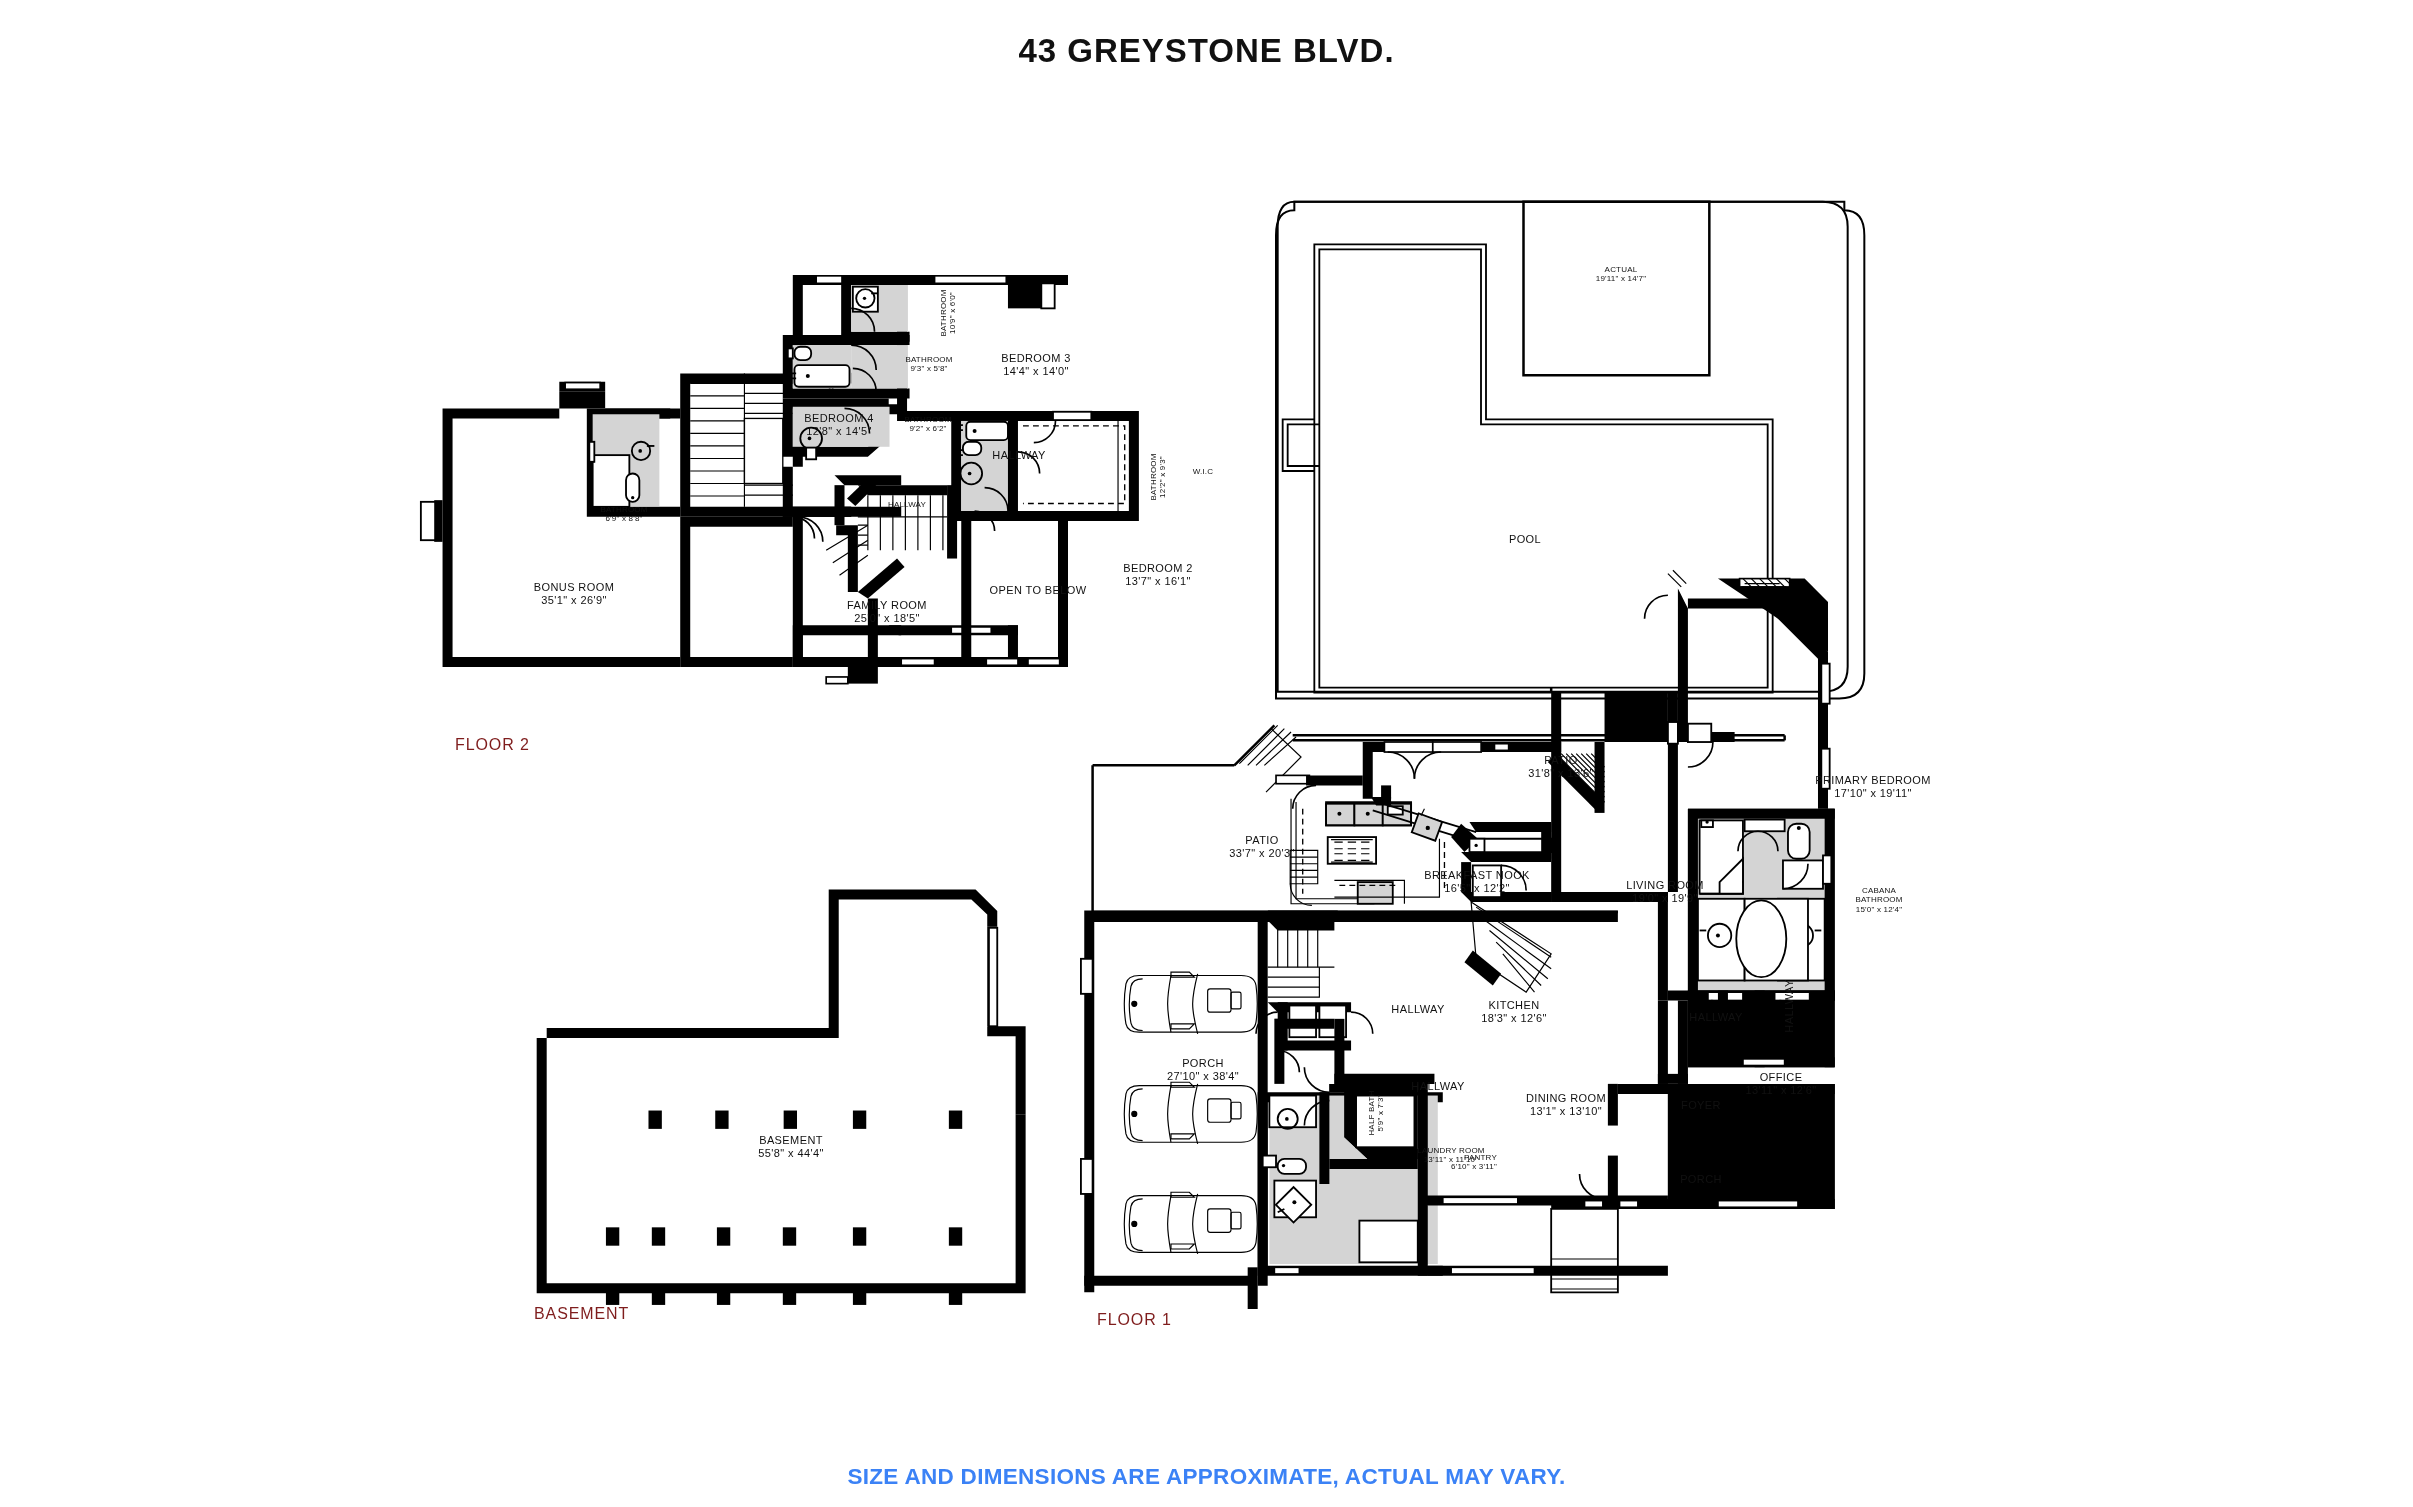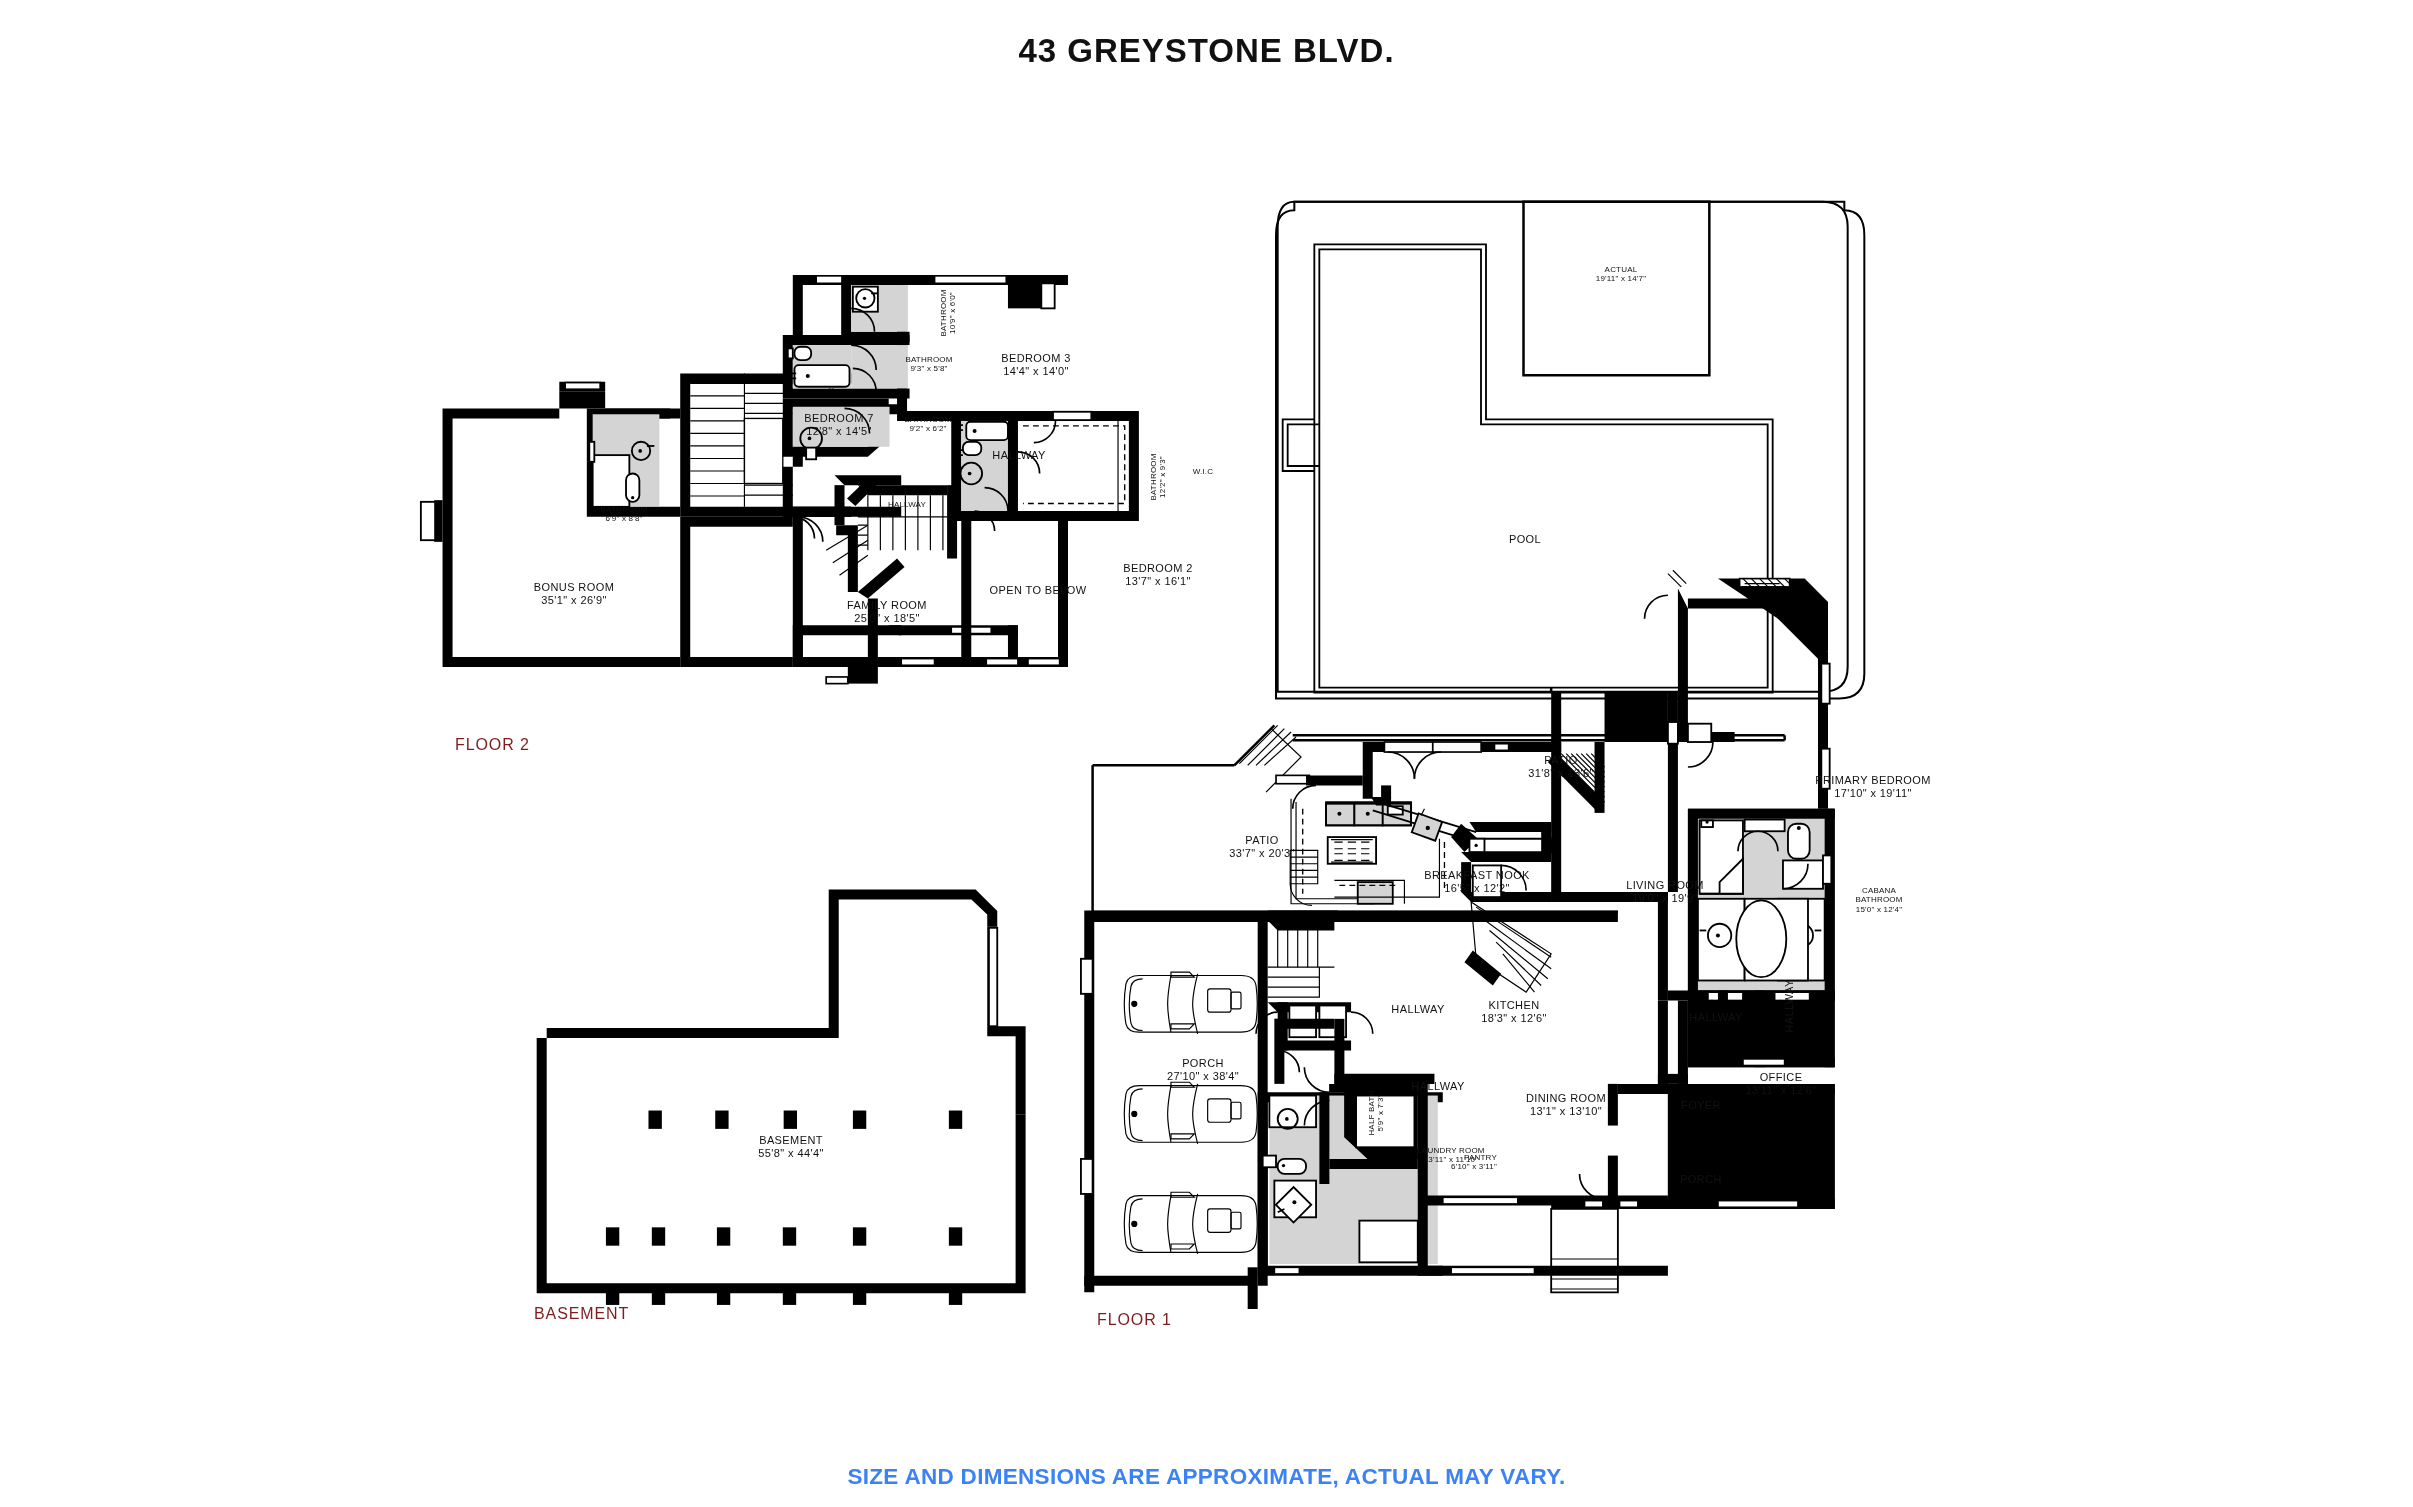--- a/index.html
+++ b/index.html
@@ -173,21 +173,21 @@
   <path class="wall" d="M496,470 L532,470 L532,490 L496,490 Z"></path>
   <rect class="win" x="470" y="482" width="26" height="8"></rect>
 
 </svg>
 
 <div class="lbl plain big" style="left:1036px;top:365px;">
   <span>BEDROOM 3</span>
   <span class="dim">14'4" x 14'0"</span>
 </div>
 <div class="lbl plain big" style="left:839px;top:425px;">
-  <span>BEDROOM 7</span>
+  <span>BEDROOM 4</span>
   <span class="dim">12'8" x 14'5"</span>
 </div>
 <div class="lbl plain big" style="left:1158px;top:575px;">
   <span>BEDROOM 2</span>
   <span class="dim">13'7" x 16'1"</span>
 </div>
 <div class="lbl plain big" style="left:574px;top:594px;">
   <span>BONUS ROOM</span>
   <span class="dim">35'1" x 26'9"</span>
 </div>

